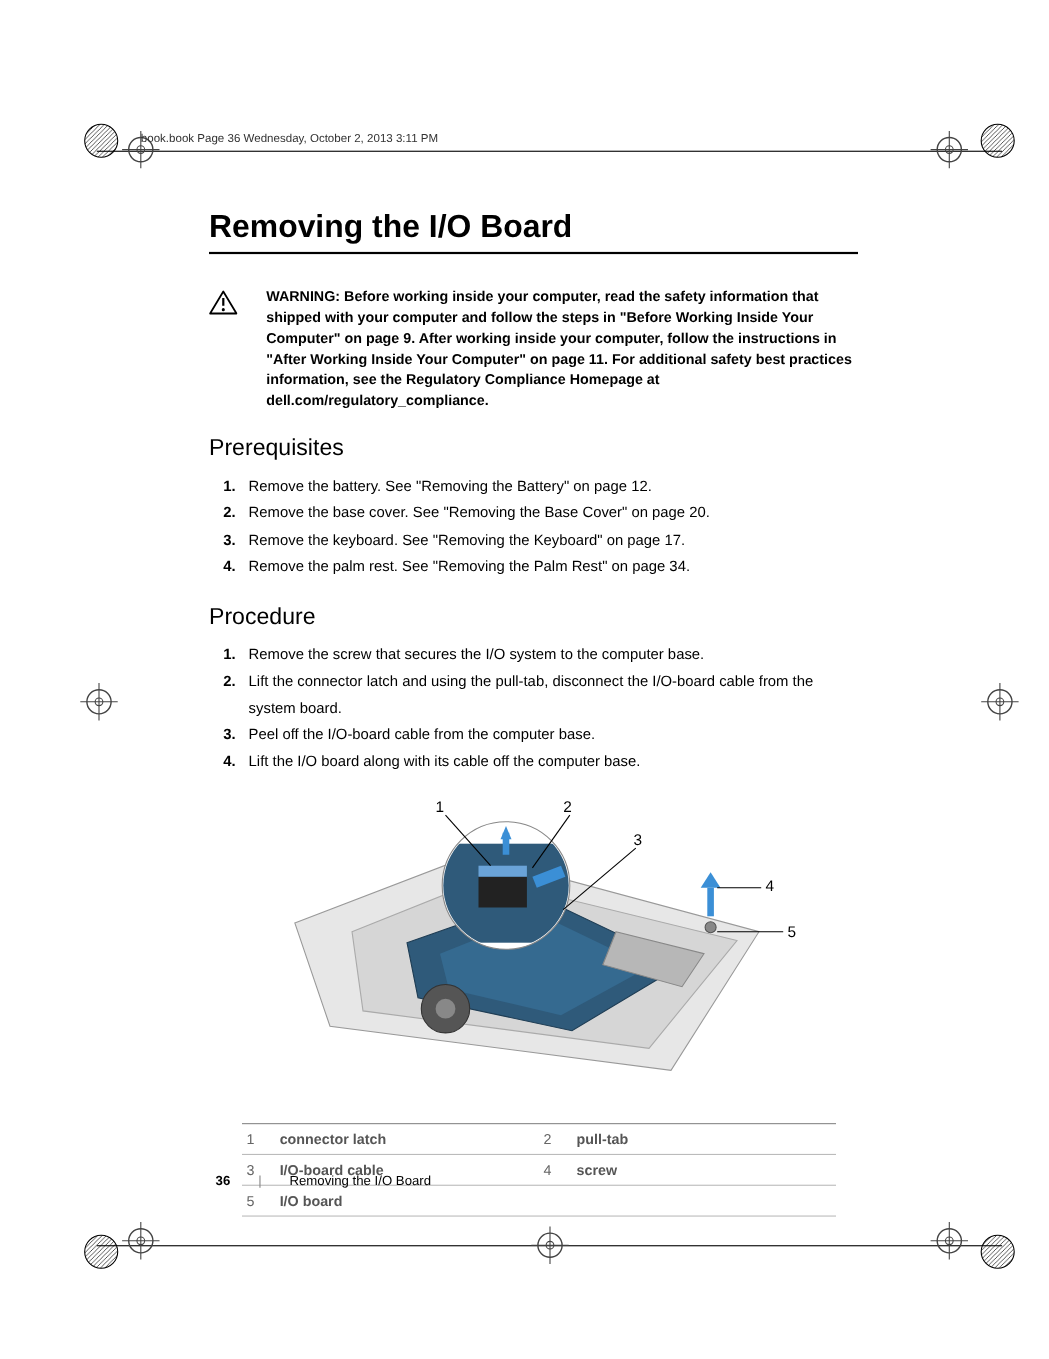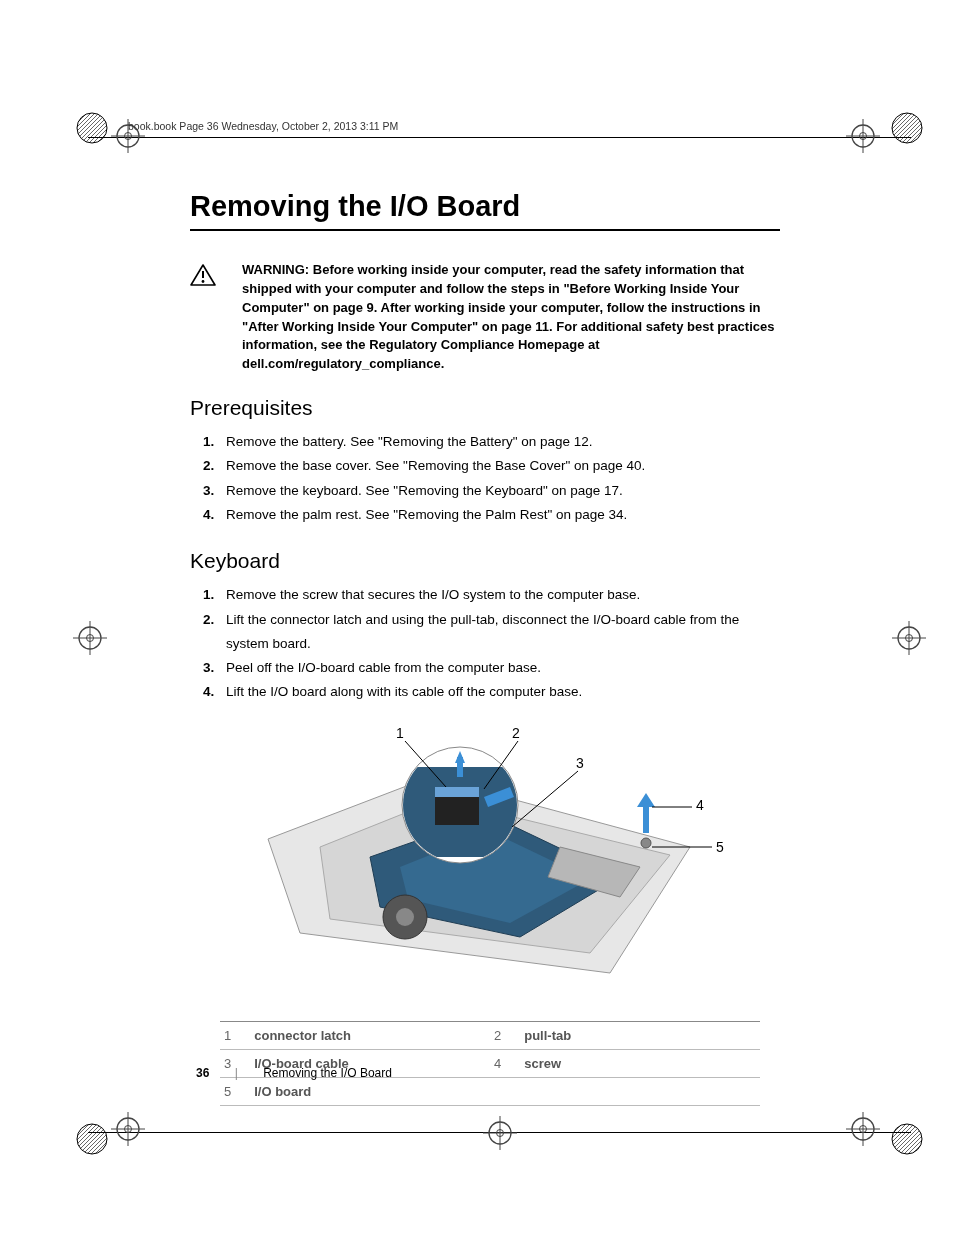--- a/index.html
+++ b/index.html
@@ -257,26 +257,26 @@
       </span>
       <div class="warning-text">
         <b class="lead">WARNING:</b>
         <b>Before working inside your computer, read the safety information that shipped with your computer and follow the steps in "Before Working Inside Your Computer" on page 9. After working inside your computer, follow the instructions in "After Working Inside Your Computer" on page 11. For additional safety best practices information, see the Regulatory Compliance Homepage at dell.com/regulatory_compliance.</b>
       </div>
     </div>
 
     <h2 class="section">Prerequisites</h2>
     <ol class="numlist">
       <li>Remove the battery. See "Removing the Battery" on page 12.</li>
-      <li>Remove the base cover. See "Removing the Base Cover" on page 40.</li>
+      <li>Remove the base cover. See "Removing the Base Cover" on page 20.</li>
       <li>Remove the keyboard. See "Removing the Keyboard" on page 17.</li>
       <li>Remove the palm rest. See "Removing the Palm Rest" on page 34.</li>
     </ol>
 
-    <h2 class="section">Keyboard</h2>
+    <h2 class="section">Procedure</h2>
     <ol class="numlist">
       <li>Remove the screw that secures the I/O system to the computer base.</li>
       <li>Lift the connector latch and using the pull-tab, disconnect the I/O-board cable from the system board.</li>
       <li>Peel off the I/O-board cable from the computer base.</li>
       <li>Lift the I/O board along with its cable off the computer base.</li>
     </ol>
 
     <div class="figure-wrap">
       
       <svg width="460" height="280">

